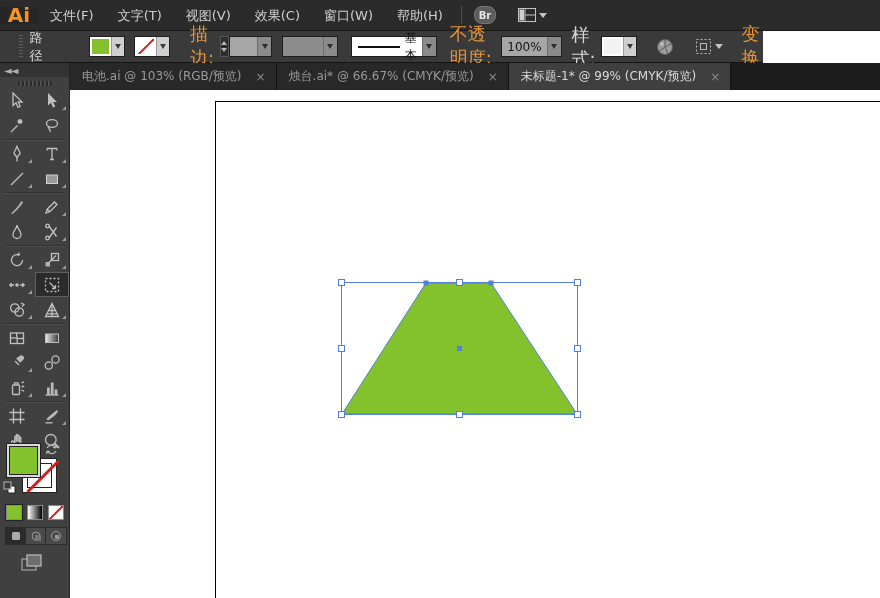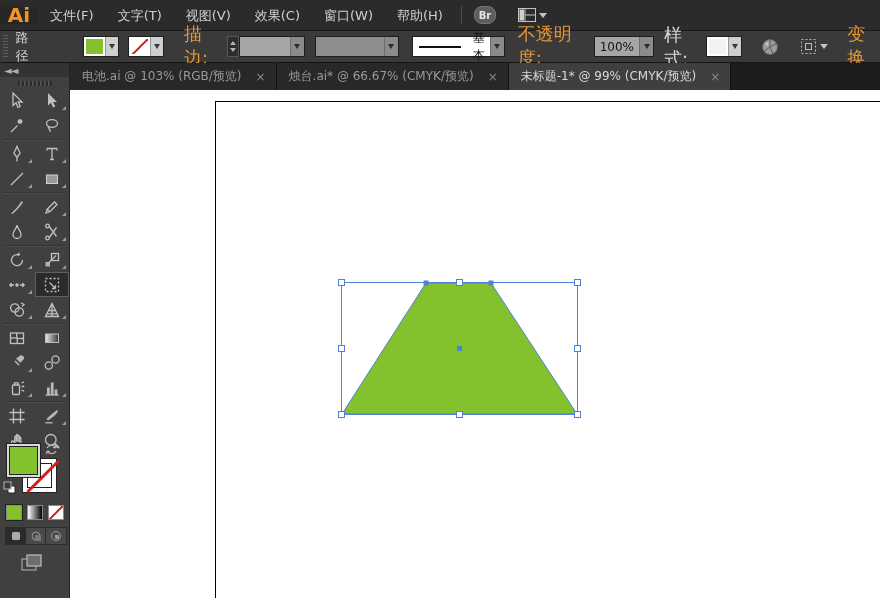--- a/index.html
+++ b/index.html
@@ -24,23 +24,23 @@
   .mb-sep { width:1px; height:18px; background:#4d4d4d; margin:0 12px 0 6px; }
   .br-btn {
     width:22px; height:18px; background:#5d5d5d; border:1px solid #777; border-radius:8px;
     color:#e6e6e6; font-size:10px; font-weight:bold; display:flex; align-items:center; justify-content:center;
   }
   .ws-btn { display:flex; align-items:center; margin-left:22px; gap:3px; }
   .caret { width:0; height:0; border-left:4px solid transparent; border-right:4px solid transparent; border-top:5px solid #c4c4c4; }
 
   
   .controlbar {
-    position:absolute; left:0; top:31px; width:880px; height:32px;
+    position:absolute; left:0; top:31px; width:763px; height:32px;
     background:#3a3a3a; border-bottom:1px solid #141414;
-    display:flex; align-items:center; color:#d8d8d8;
+    display:flex; align-items:center; color:#d8d8d8;padding-left:16px;
   }
   .grip-v {
     width:6px; height:24px; margin-left:3px;
     background:repeating-linear-gradient(to bottom,#5d5d5d 0 1px,transparent 1px 3px);
   }
   .panel-label { margin-left:7px; font-size:13px; }
   .swatch-box {
     display:flex; height:21px; background:#fff; border:1px solid #1e1e1e; margin-left:0;
     align-items:stretch;
   }

